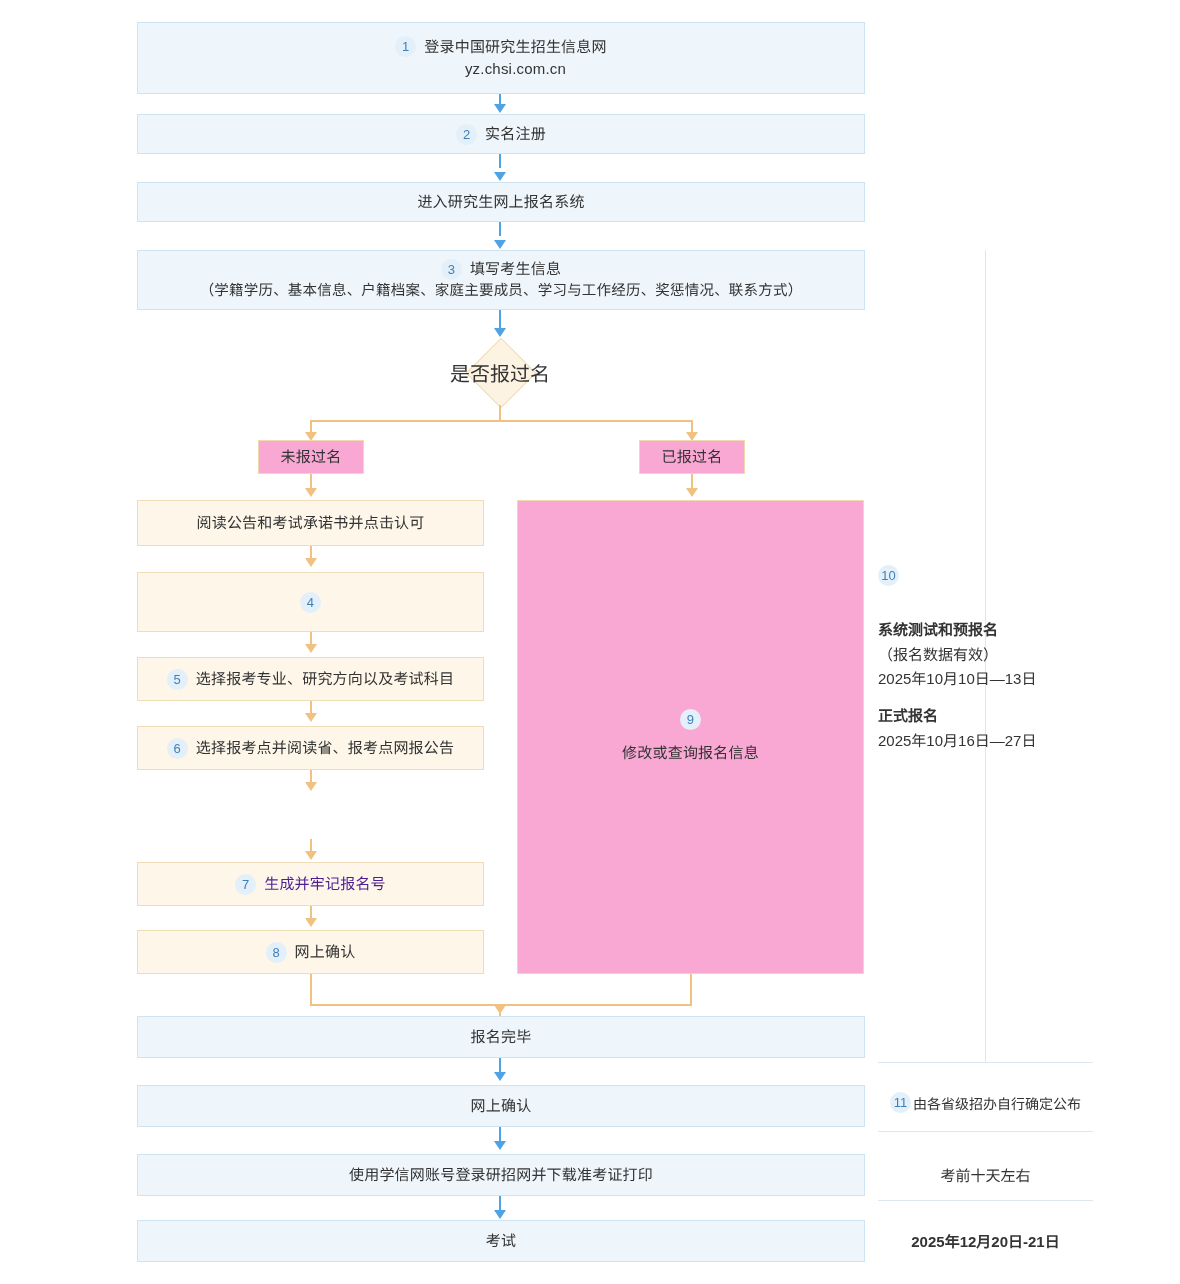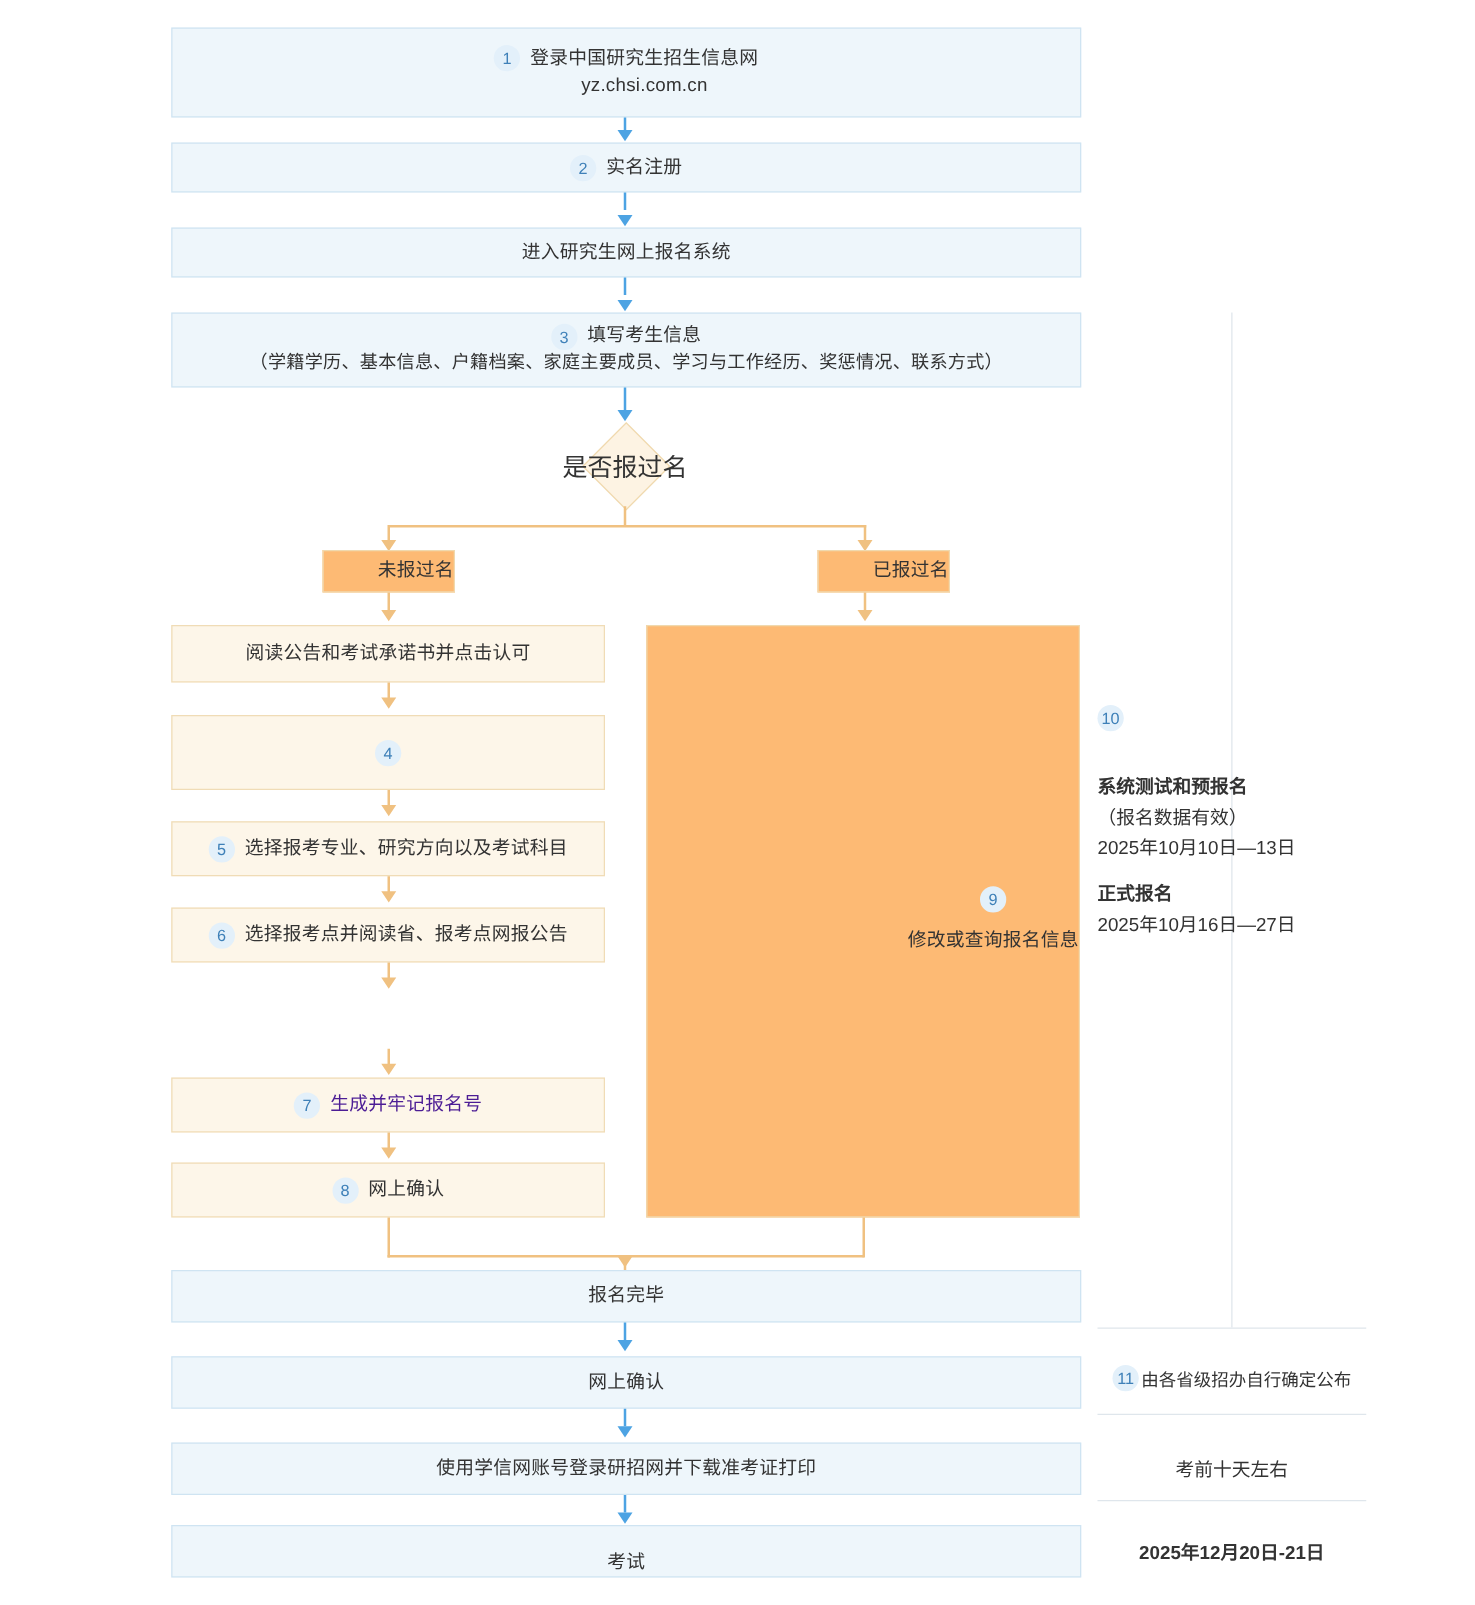--- a/index.html
+++ b/index.html
@@ -30,23 +30,22 @@
     text-align: center;
     font-size: 15px;
     line-height: 1.5;
     letter-spacing: 0.2px;
   }
   .blue-box {
     background: #eef6fb;
     border: 1px solid #cfe4f2;
   }
   .cream-box {
-    background: #fdba74;
+    background: #f9a8d4;
     border: 1px solid #f0d9ae;
-    align-items: flex-end;
   }
   .cream-box-light {
     background: #fdf6e9;
     border: 1px solid #f0dcb6;
   }
   .diamond-wrap {
     position: absolute;
   }
   .diamond {
     position: absolute;
@@ -196,21 +195,21 @@
   <div class="vline cream" style="left:499px; top:405px; height:16px;"></div>
   <div class="hline" style="left:311px; top:420px; width:382px;"></div>
   <div class="vline cream" style="left:310px; top:420px; height:14px;"></div>
   <div class="arrow-down cream" style="left:305px; top:432px;"></div>
   <div class="vline cream" style="left:691px; top:420px; height:14px;"></div>
   <div class="arrow-down cream" style="left:686px; top:432px;"></div>
 
   <div class="box cream-box" style="left:258px; top:440px; width:106px; height:34px;">
     <span>未报过名</span>
   </div>
-  <div class="box cream-box" style="left:639px; top:440px; width:106px; height:34px;margin-left:15px;">
+  <div class="box cream-box" style="left:639px; top:440px; width:106px; height:34px;">
     <span>已报过名</span>
   </div>
 
   <div class="vline cream" style="left:310px; top:474px; height:14px;"></div>
   <div class="arrow-down cream" style="left:305px; top:488px;"></div>
 
   <div class="vline cream" style="left:691px; top:474px; height:14px;"></div>
   <div class="arrow-down cream" style="left:686px; top:488px;"></div>
 
   <div class="box cream-box-light" style="left:137px; top:500px; width:347px; height:46px;">
@@ -286,21 +285,21 @@
   </div>
   <div class="vline" style="left:499px; top:1127px; height:14px;"></div>
   <div class="arrow-down" style="left:494px; top:1141px;"></div>
 
   <div class="box blue-box" style="left:137px; top:1154px; width:728px; height:42px;">
     <span>使用学信网账号登录研招网并下载准考证打印</span>
   </div>
   <div class="vline" style="left:499px; top:1196px; height:14px;"></div>
   <div class="arrow-down" style="left:494px; top:1210px;"></div>
 
-  <div class="box blue-box" style="left:137px; top:1220px; width:728px; height:42px;justify-content:flex-end;">
+  <div class="box blue-box" style="left:137px; top:1220px; width:728px; height:42px;">
     <span>考试</span>
   </div>
 
   <div class="vsep" style="left:985px; top:250px; height:812px;"></div>
   <div class="hsep" style="left:878px; top:1062px; width:215px;"></div>
   <div class="hsep" style="left:878px; top:1131px; width:215px;"></div>
   <div class="hsep" style="left:878px; top:1200px; width:215px;"></div>
 
   <div class="right-block" style="left:878px; top:563px; width:215px;">
     <div style="margin-bottom:30px;">

